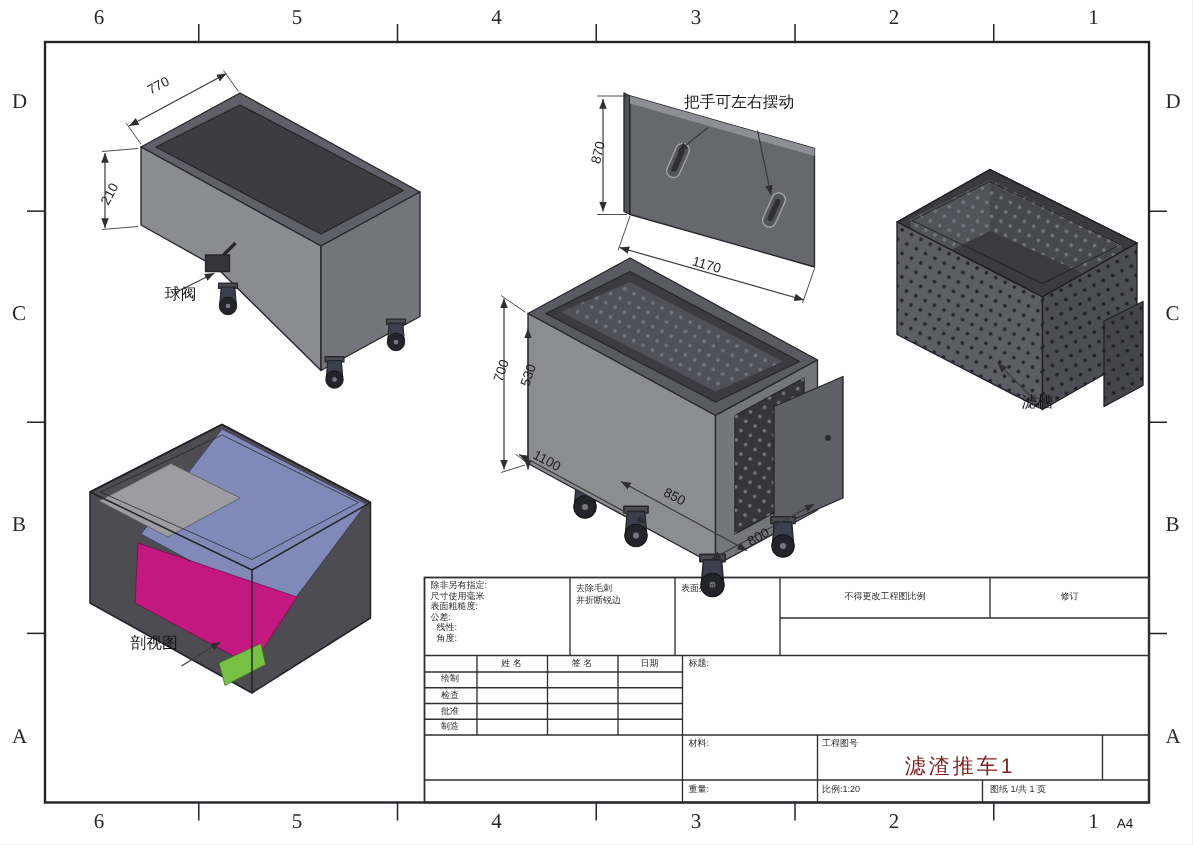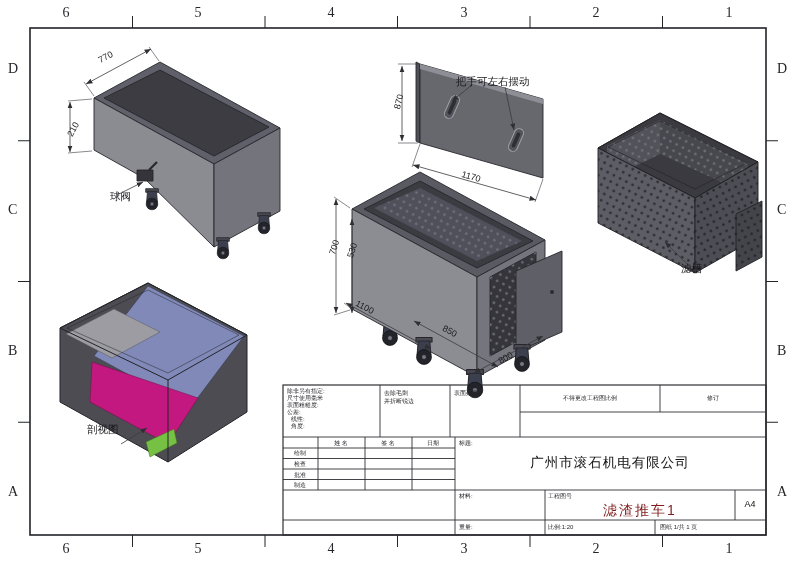--- a/index.html
+++ b/index.html
@@ -9,21 +9,21 @@
   .t{position:absolute;color:#17171a;white-space:nowrap;line-height:1;}
   .zone{font-family:"Liberation Serif",serif;font-size:14px;color:#26262a;}
   .zc{transform:translateX(-50%);}
   .dim{font-size:9px;color:#1d1d1f;}
   .rot{transform-origin:0 0;}
   .note{font-size:10.5px;}
   .tb6{font-size:6px;color:#2a2a2e;}
   .cc{transform:translateX(-50%);}
   .company{font-size:13.5px;letter-spacing:1px;color:#111;}
   .dwgtitle{font-size:14px;letter-spacing:2px;color:#7f1d1d;}
-  .a4{font-size:9px;color:#111;}
+  .a4{font-size:9px;color:#111;margin-top:45px;}
 </style>
 </head>
 <body>
 
 <div class="sheet">
 
 <svg class="art" width="795" height="563" viewBox="0 0 795 563">
   <defs>
     <marker id="arr" viewBox="0 0 10 10" refX="9" refY="5" markerWidth="9" markerHeight="9" orient="auto-start-reverse">
       <path d="M0,1.5 L9,5 L0,8.5 z" fill="#2e2e33"></path>
@@ -226,21 +226,21 @@
 <span class="t zone" style="left:777px;top:62px">D</span>
 <span class="t zone" style="left:777px;top:203px">C</span>
 <span class="t zone" style="left:777px;top:344px">B</span>
 <span class="t zone" style="left:777px;top:485px">A</span>
 
 <span class="t dim rot" style="left:97px;top:57px;transform:rotate(-28deg)">770</span>
 <span class="t dim rot" style="left:66px;top:134px;transform:rotate(-62deg)">210</span>
 <span class="t note" style="left:110px;top:191px">球阀</span>
 <span class="t dim rot" style="left:393px;top:108px;transform:rotate(-76deg)">870</span>
 <span class="t dim rot" style="left:463px;top:170px;transform:rotate(16deg)">1170</span>
-<span class="t note" style="left:456px;top:76px">把手可左右摆动</span>
+<span class="t note" style="left:456px;top:63px">把手可左右摆动</span>
 <span class="t note" style="left:681px;top:263px">滤槽</span>
 <span class="t dim rot" style="left:328px;top:253px;transform:rotate(-72deg)">700</span>
 <span class="t dim rot" style="left:346px;top:256px;transform:rotate(-72deg)">530</span>
 <span class="t dim rot" style="left:358px;top:299px;transform:rotate(28deg)">1100</span>
 <span class="t dim rot" style="left:445px;top:324px;transform:rotate(28deg)">850</span>
 <span class="t dim rot" style="left:497px;top:358px;transform:rotate(-29deg)">800</span>
 <span class="t note" style="left:87px;top:424px">剖视图</span>
 
 <span class="t tb6" style="left:287px;top:388px">除非另有指定:</span>
 <span class="t tb6" style="left:287px;top:395px">尺寸使用毫米</span>
@@ -254,21 +254,20 @@
 <span class="t tb6 cc" style="left:590px;top:395px">不得更改工程图比例</span>
 <span class="t tb6 cc" style="left:713px;top:395px">修订</span>
 <span class="t tb6 cc" style="left:341px;top:440px">姓  名</span>
 <span class="t tb6 cc" style="left:388px;top:440px">签  名</span>
 <span class="t tb6 cc" style="left:433px;top:440px">日期</span>
 <span class="t tb6 cc" style="left:300px;top:450px">绘制</span>
 <span class="t tb6 cc" style="left:300px;top:461px">检查</span>
 <span class="t tb6 cc" style="left:300px;top:471.5px">批准</span>
 <span class="t tb6 cc" style="left:300px;top:482px">制造</span>
 <span class="t tb6" style="left:459px;top:440px">标题:</span>
-<span class="t company cc" style="left:610px;top:456px">广州市滚石机电有限公司</span>
 <span class="t tb6" style="left:459px;top:493px">材料:</span>
 <span class="t tb6" style="left:548px;top:493px">工程图号</span>
 <span class="t dwgtitle cc" style="left:640px;top:503px">滤渣推车1</span>
 <span class="t a4 cc" style="left:750px;top:500px">A4</span>
 <span class="t tb6" style="left:459px;top:524px">重量:</span>
 <span class="t tb6" style="left:548px;top:524px">比例:1:20</span>
 <span class="t tb6" style="left:660px;top:524px">图纸 1/共 1 页</span>
 
 </div>
 

